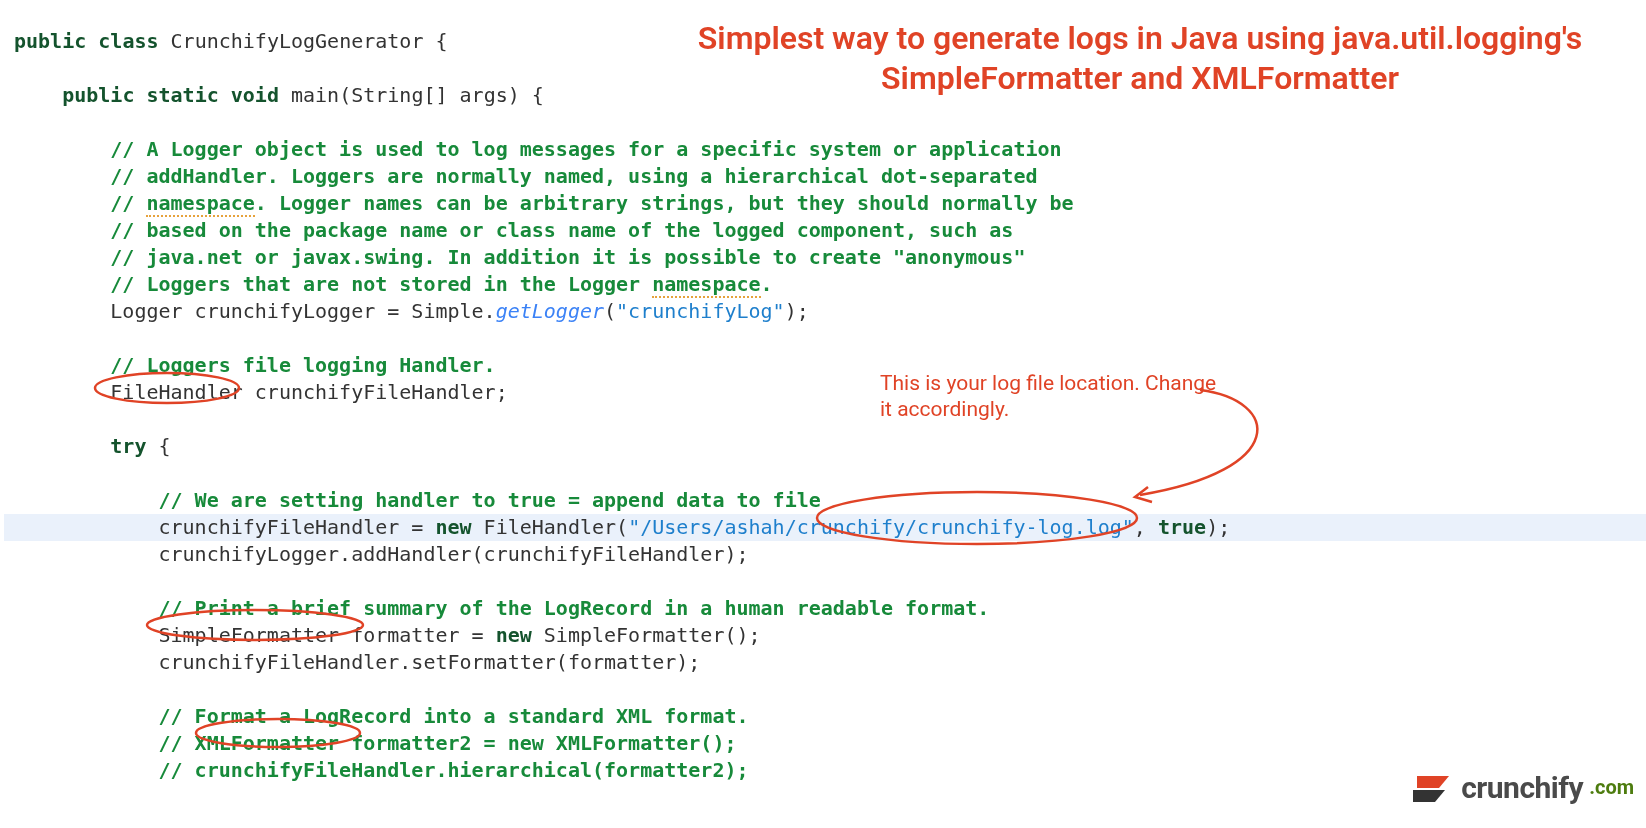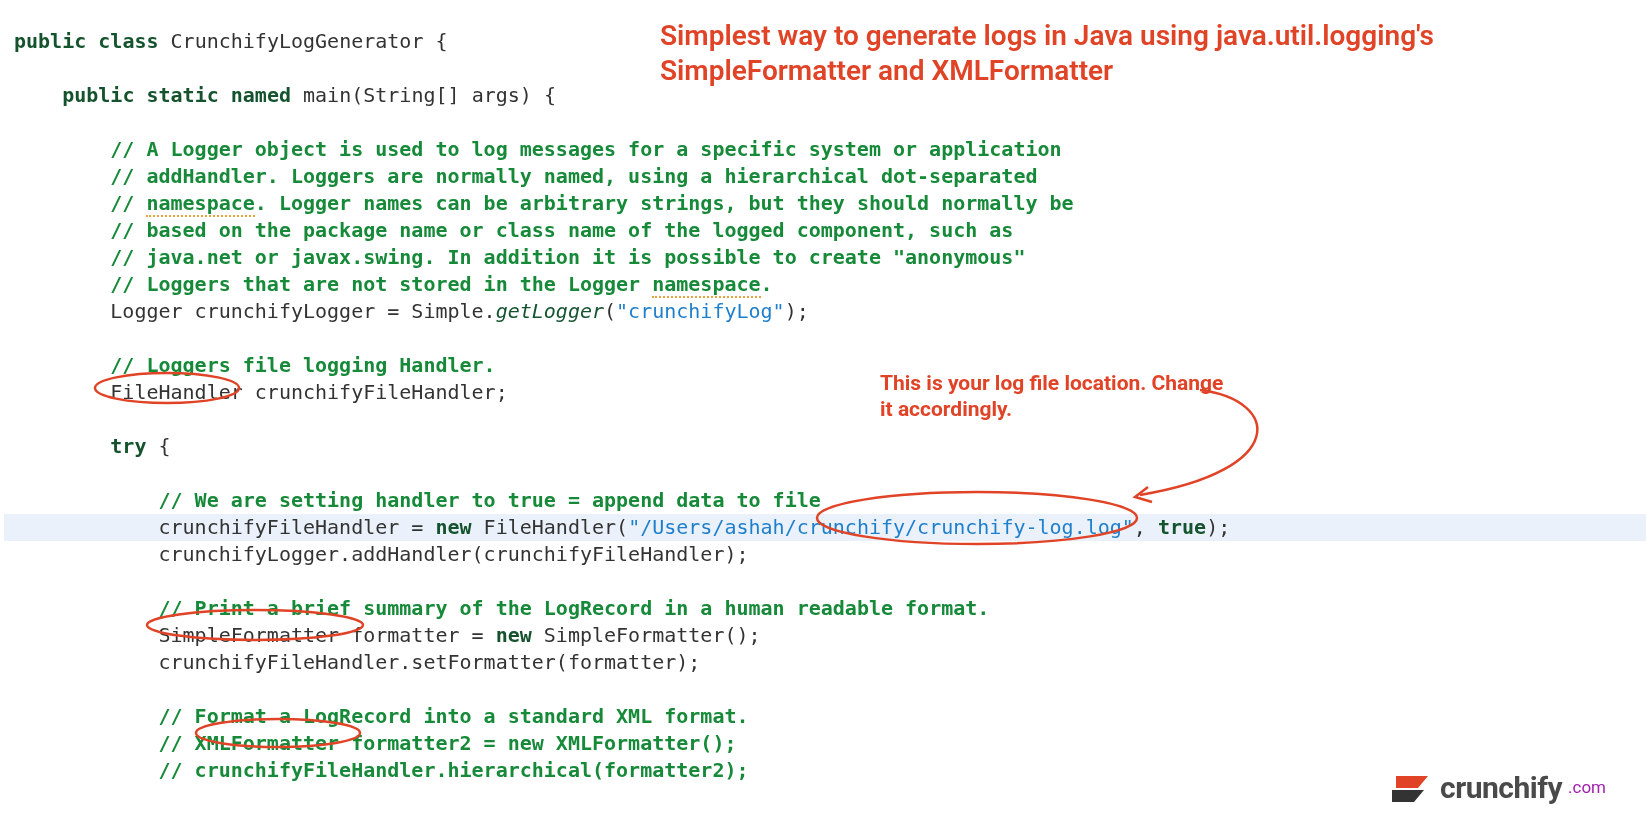--- a/index.html
+++ b/index.html
@@ -15,82 +15,83 @@
     overflow: hidden;
     position: relative;
   }
   pre {
     margin: 0;
     padding: 28px 10px 10px 14px;
     white-space: pre;
   }
   .kw { color: #14532d; font-weight: bold; }
   .ident { color: #333; margin-top: 36px; }
-  .method-static { font-style: italic; color: #14532d; }
+  .method-static { font-style: italic; color: #3b82f6; }
   .comment { color: #178a3a; font-weight: bold; }
   .str { color: #1e7fcc; }
   .plain { color: #333; }
   .highlight-line {
     display: inline-block;
     width: 1646px;
     margin-left: -10px;
     padding-left: 10px;
     background: #eaf1fb;
   }
   .annotation {
     position: absolute;
     font-family: -apple-system, BlinkMacSystemFont, "Segoe UI", Roboto, Helvetica, Arial, sans-serif;
     color: #e04326;
     font-weight: 600;
   }
   #title-anno {
     top: 18px;
     left: 660px;
     width: 960px;
-    font-size: 28px;
+    font-size: 32px;
     line-height: 1.25;
+    text-align: center;
   }
   #note-anno {
     top: 370px;
     left: 880px;
     width: 350px;
     font-size: 21px;
-    font-weight: 700;
+    font-weight: 400;
     line-height: 1.25;
   }
   .dotted-under {
     border-bottom: 2px dotted #e6a23c;
   }
   svg.overlay {
     position: absolute;
     top: 0;
     left: 0;
     pointer-events: none;
   }
   .logo {
     position: absolute;
-    right: 40px;
+    right: 12px;
     bottom: 20px;
     font-family: -apple-system, BlinkMacSystemFont, "Segoe UI", Roboto, Helvetica, Arial, sans-serif;
     font-size: 30px;
     color: #333;
     display: flex;
     align-items: center;
     gap: 8px;
   }
   .logo .brand { font-weight: 700; color: #4a4a4a; letter-spacing: -0.5px; }
-  .logo .tld { font-size: 17px; color: #a21caf; margin-left: -2px; }
+  .logo .tld { font-size: 20px; color: #4d7c0f; margin-left: -2px; font-weight: bold; }
   .logo svg { display: block; }
 </style>
 </head>
 <body>
 
 <pre><span class="kw">public</span> <span class="kw">class</span> <span class="ident">CrunchifyLogGenerator</span><span class="plain"> {</span>
 
-    <span class="kw">public</span> <span class="kw">static</span> <span class="kw">named</span> <span class="ident">main</span><span class="plain">(String[] </span><span class="ident">args</span><span class="plain">) {</span>
+    <span class="kw">public</span> <span class="kw">static</span> <span class="kw">void</span> <span class="ident">main</span><span class="plain">(String[] </span><span class="ident">args</span><span class="plain">) {</span>
 
         <span class="comment">// A Logger object is used to log messages for a specific system or application</span>
         <span class="comment">// addHandler. Loggers are normally named, using a hierarchical dot-separated</span>
         <span class="comment"><span>// </span><span class="dotted-under">namespace</span><span>. Logger names can be arbitrary strings, but they should normally be</span></span>
         <span class="comment">// based on the package name or class name of the logged component, such as</span>
         <span class="comment">// java.net or javax.swing. In addition it is possible to create "anonymous"</span>
         <span class="comment"><span>// Loggers that are not stored in the Logger </span><span class="dotted-under">namespace</span><span>.</span></span>
         <span class="plain">Logger crunchifyLogger = Simple.</span><span class="method-static">getLogger</span><span class="plain">(</span><span class="str">"crunchifyLog"</span><span class="plain">);</span>
 
         <span class="comment">// Loggers file logging Handler.</span>

